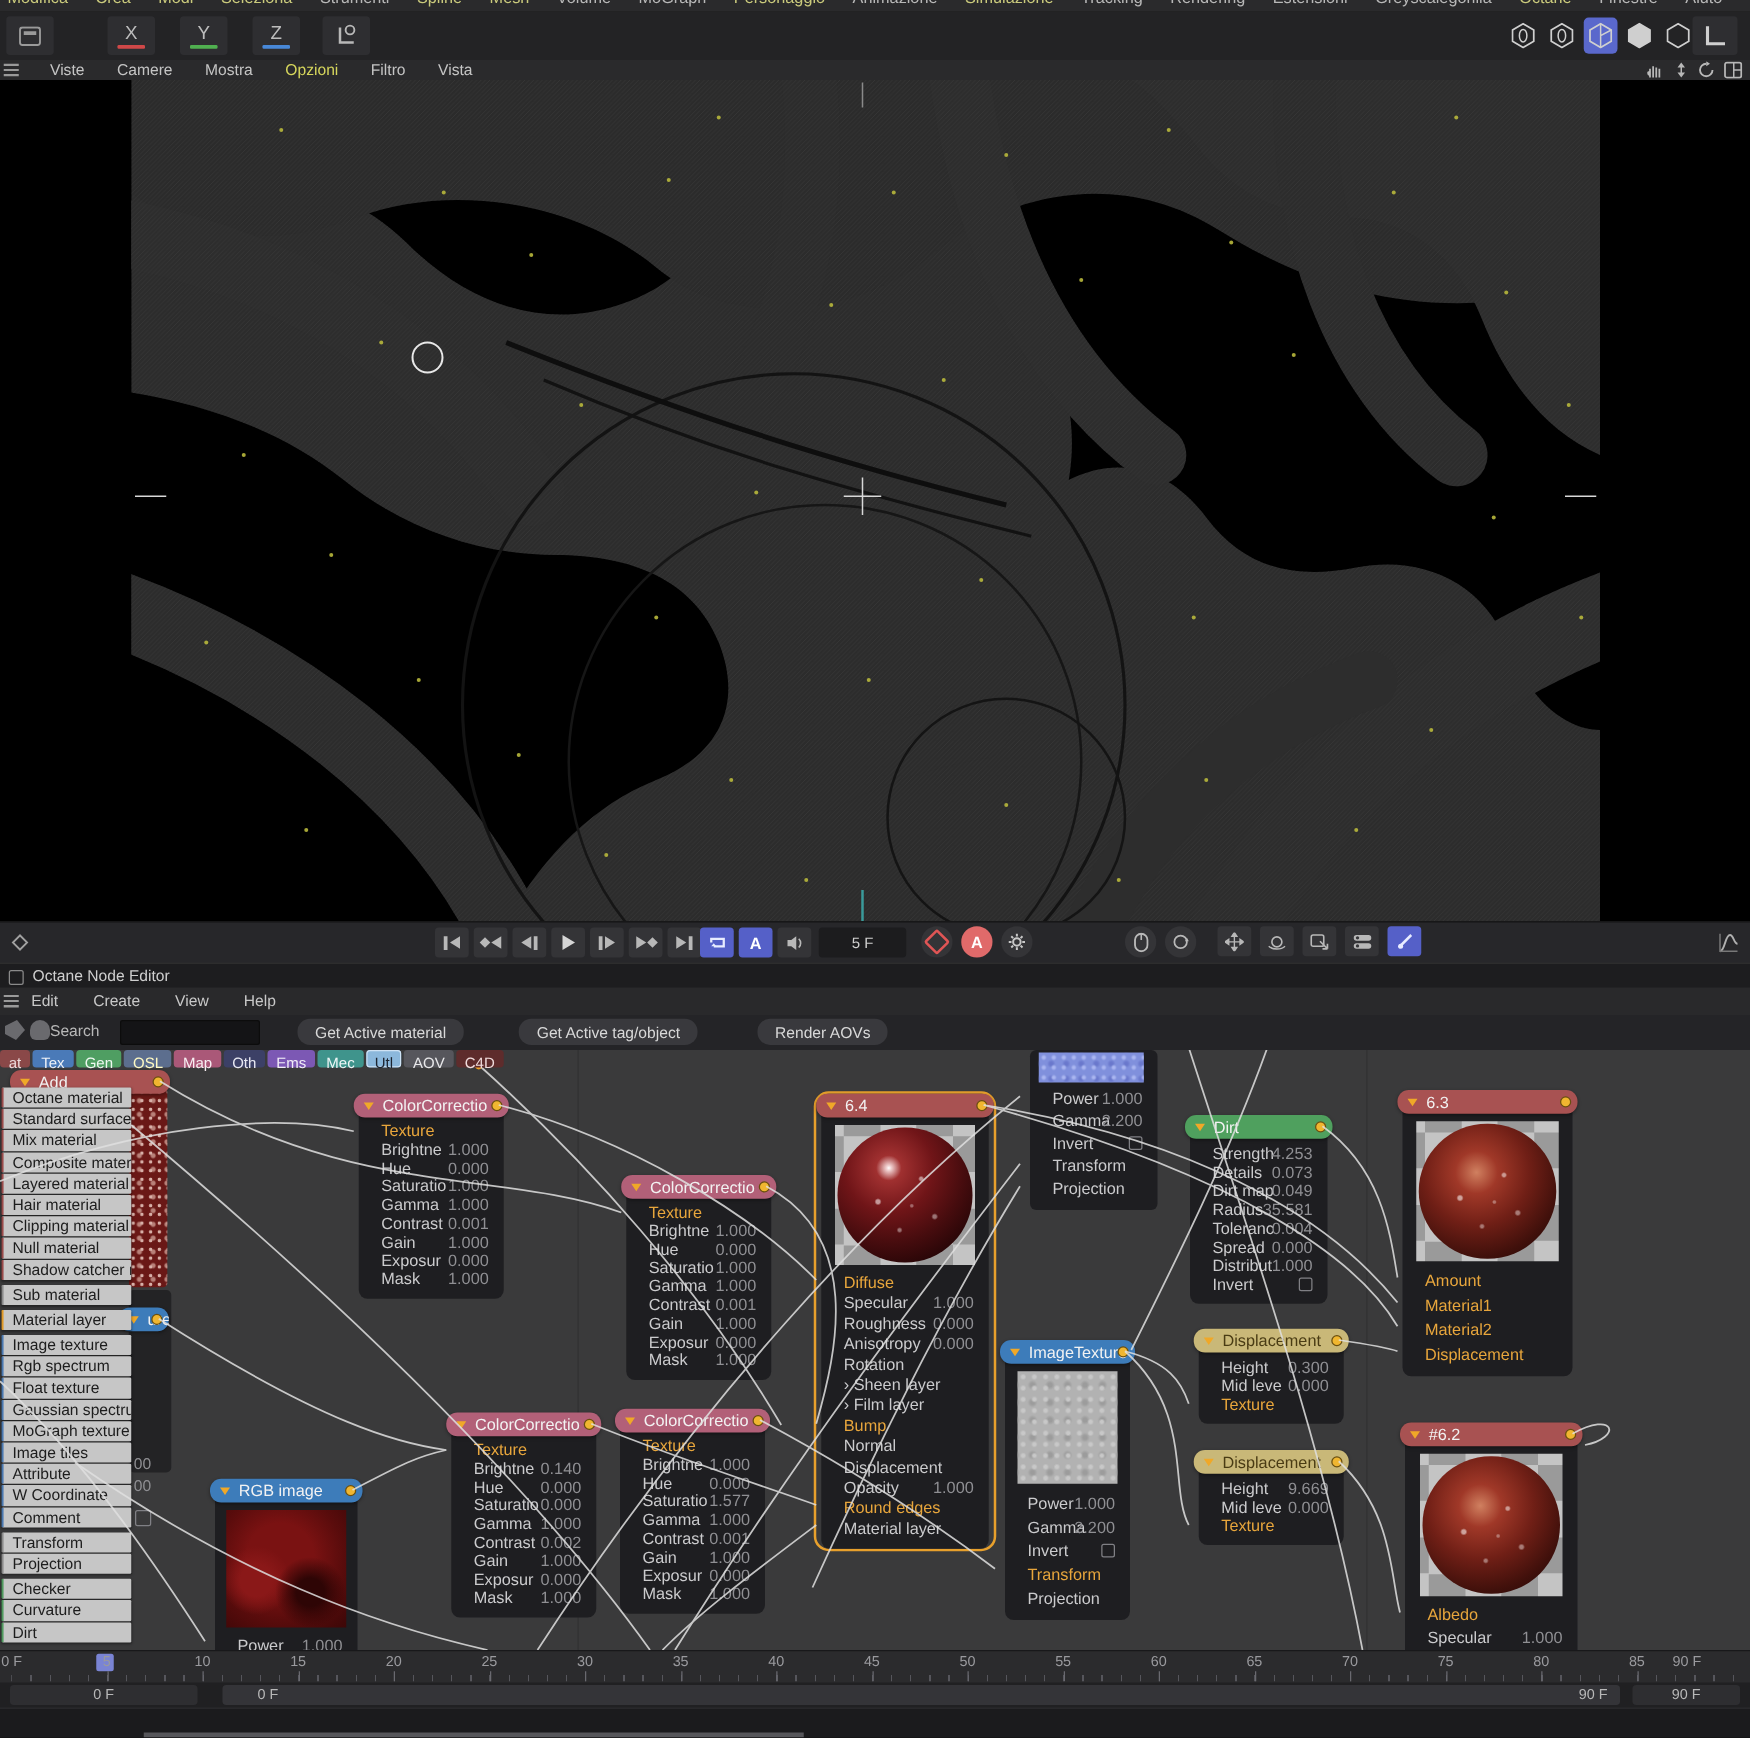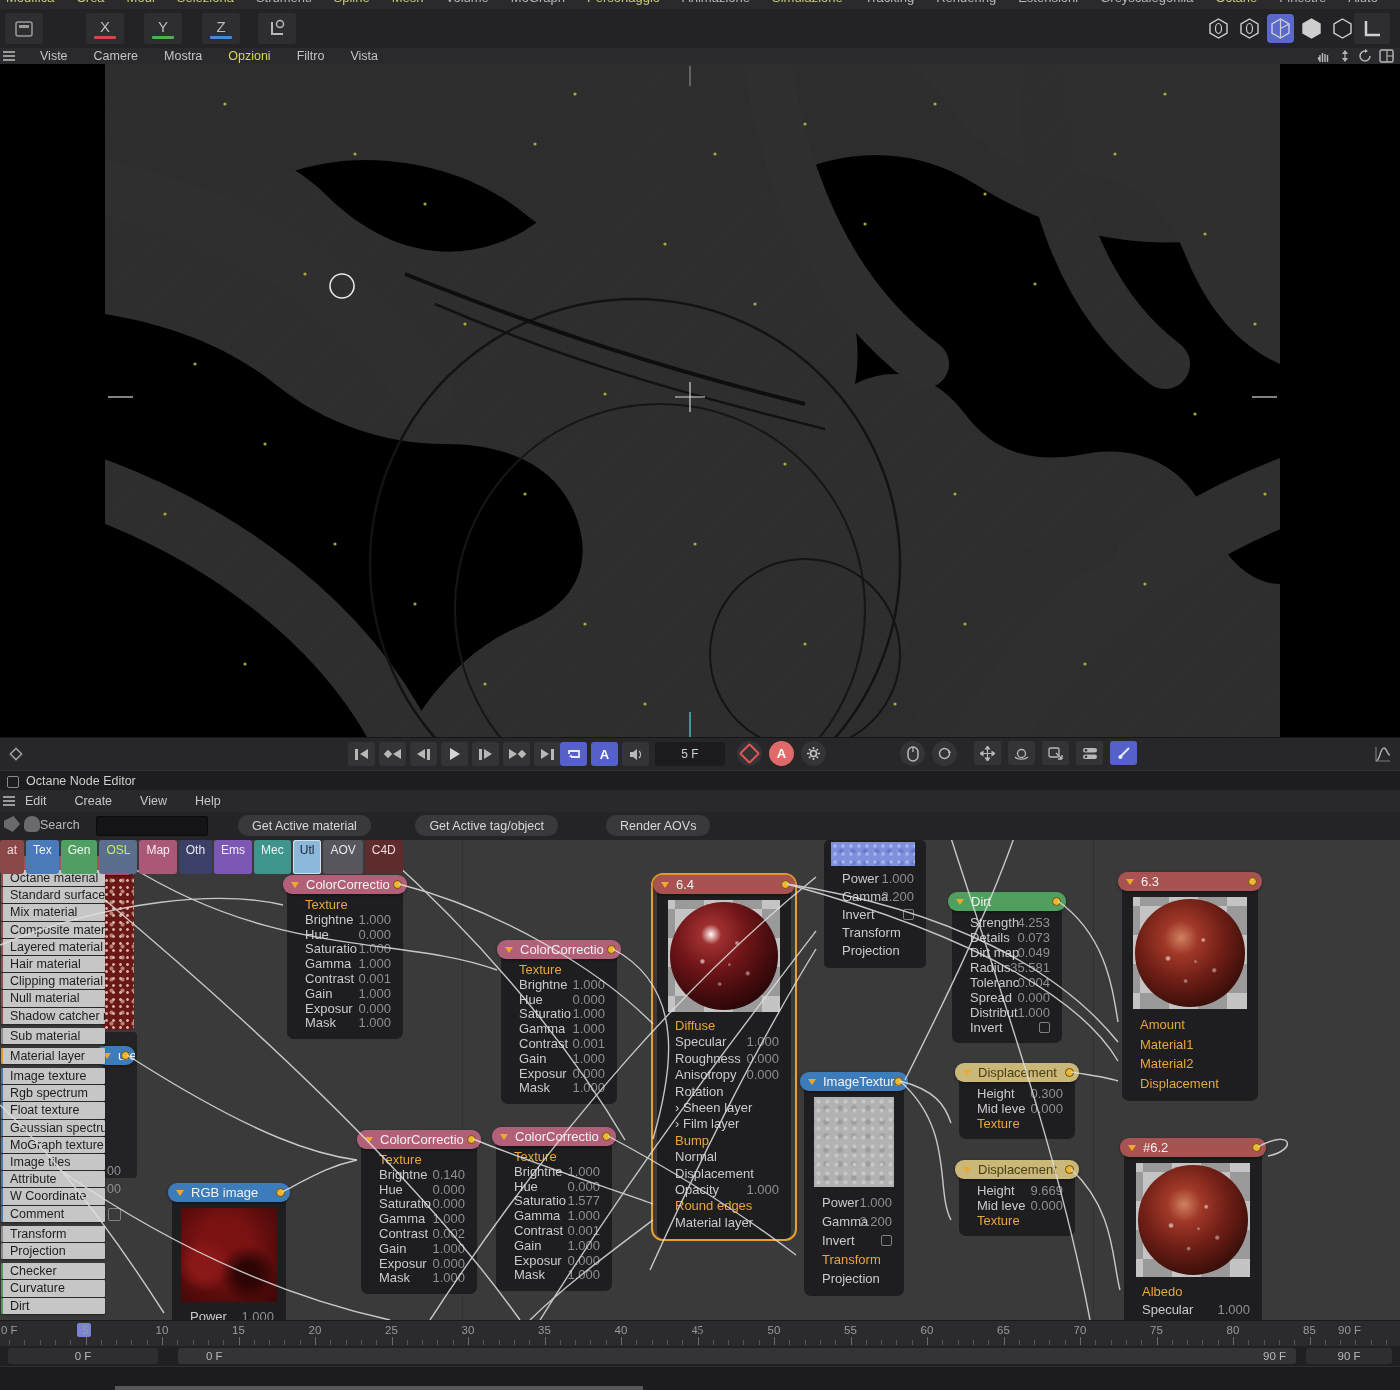--- a/index.html
+++ b/index.html
@@ -60,21 +60,21 @@
   #ne-toolbar{position:absolute;left:0;top:812px;width:1400px;height:28px;background:#242427;}
   #search-label{position:absolute;left:40px;top:6px;font-size:12.5px;color:#b8b8b8;}
   #search-input{position:absolute;left:96px;top:4px;width:110px;height:18px;background:#141416;border:1px solid #0c0c0c;border-radius:2px;}
   .pill{position:absolute;top:3px;height:21px;background:#39393d;border-radius:10px;color:#d8d8d8;font-size:12.5px;
         display:flex;align-items:center;padding:0 14px;}
   .ne-icn{position:absolute;top:4px;width:16px;height:16px;border-radius:3px;background:#6a6a6e;}
   
   #graph{position:absolute;left:0;top:840px;width:1400px;height:480px;background:#3a3a3b;overflow:hidden;}
   .gline{position:absolute;top:0;width:1px;height:480px;background:rgba(0,0,0,0.14);}
   #tabs{position:absolute;left:0;top:0;display:flex;gap:2px;z-index:30;}
-  .tab{height:34px;padding:0 7px;border-radius:3px;font-size:12px;line-height:21px;}
+  .tab{height:14px;padding:0 7px;border-radius:3px;font-size:12px;line-height:21px;}
   .tab.selected{box-shadow:0 0 0 1px #cfe2f4 inset;}
   
   .sliver{position:absolute;z-index:8;border-radius:4px;}
   #sliver-red{left:103px;top:30px;width:31px;height:160px;background-color:#6a1816;
      background-image:radial-gradient(circle,#d8b0a8 22%,transparent 34%),radial-gradient(circle,#b88078 20%,transparent 32%);
      background-size:7px 7px,11px 11px;background-position:0 0,3px 5px;}
   #sliver-dark{left:103px;top:192px;width:34px;height:146px;background:#232325;}
   .occl{position:absolute;left:107px;width:34px;font-size:12.5px;color:#8f8f93;z-index:9;}
   #occl-box{position:absolute;left:108px;top:368px;width:11px;height:11px;border:1px solid #808085;border-radius:2px;z-index:9;}
   
@@ -514,21 +514,21 @@
       </div>
   </div>
 
   <div id="graph">
     <div class="gline" style="left:462px;"></div>
     <div class="gline" style="left:1093px;"></div>
     <div id="tabs">
         <div class="tab" style="background: rgb(138, 72, 72); color: rgb(236, 220, 220);">at</div>
         <div class="tab" style="background: rgb(74, 122, 184); color: rgb(238, 242, 248);">Tex</div>
         <div class="tab" style="background: rgb(79, 158, 98); color: rgb(238, 248, 240);">Gen</div>
-        <div class="tab" style="background: rgb(92, 110, 142); color: #bef264;">OSL</div>
+        <div class="tab" style="background: rgb(92, 110, 142); color: #fef9c3;">OSL</div>
         <div class="tab" style="background: rgb(170, 88, 120); color: rgb(248, 238, 242);">Map</div>
         <div class="tab" style="background: rgb(60, 64, 102); color: rgb(232, 232, 242);">Oth</div>
         <div class="tab" style="background: rgb(124, 88, 180); color: rgb(242, 238, 248);">Ems</div>
         <div class="tab" style="background: rgb(63, 148, 140); color: rgb(238, 246, 246);">Mec</div>
         <div class="tab selected" style="background: rgb(140, 184, 220); color: rgb(28, 36, 48);">Utl</div>
         <div class="tab" style="background: rgb(86, 86, 92); color: rgb(232, 232, 234);">AOV</div>
         <div class="tab" style="background: rgb(94, 44, 44); color: rgb(240, 220, 220);">C4D</div>
       </div>
     <div id="sliver-red" class="sliver"></div>
     <div id="sliver-dark" class="sliver"></div>
@@ -836,21 +836,21 @@
       <span class="fnum" style="left: 315px;">20</span>
       <div class="ftick" style="left: 315px;"></div>
       <span class="fnum" style="left: 391.5px;">25</span>
       <div class="ftick" style="left: 391.5px;"></div>
       <span class="fnum" style="left: 468px;">30</span>
       <div class="ftick" style="left: 468px;"></div>
       <span class="fnum" style="left: 544.5px;">35</span>
       <div class="ftick" style="left: 544.5px;"></div>
       <span class="fnum" style="left: 621px;">40</span>
       <div class="ftick" style="left: 621px;"></div>
-      <span class="fnum" style="left: 697.5px; font-family: Liberation Serif, serif;">45</span>
+      <span class="fnum" style="left: 697.5px;">45</span>
       <div class="ftick" style="left: 697.5px;"></div>
       <span class="fnum" style="left: 774px;">50</span>
       <div class="ftick" style="left: 774px;"></div>
       <span class="fnum" style="left: 850.5px;">55</span>
       <div class="ftick" style="left: 850.5px;"></div>
       <span class="fnum" style="left: 927px;">60</span>
       <div class="ftick" style="left: 927px;"></div>
       <span class="fnum" style="left: 1003.5px;">65</span>
       <div class="ftick" style="left: 1003.5px;"></div>
       <span class="fnum" style="left: 1080px;">70</span>

